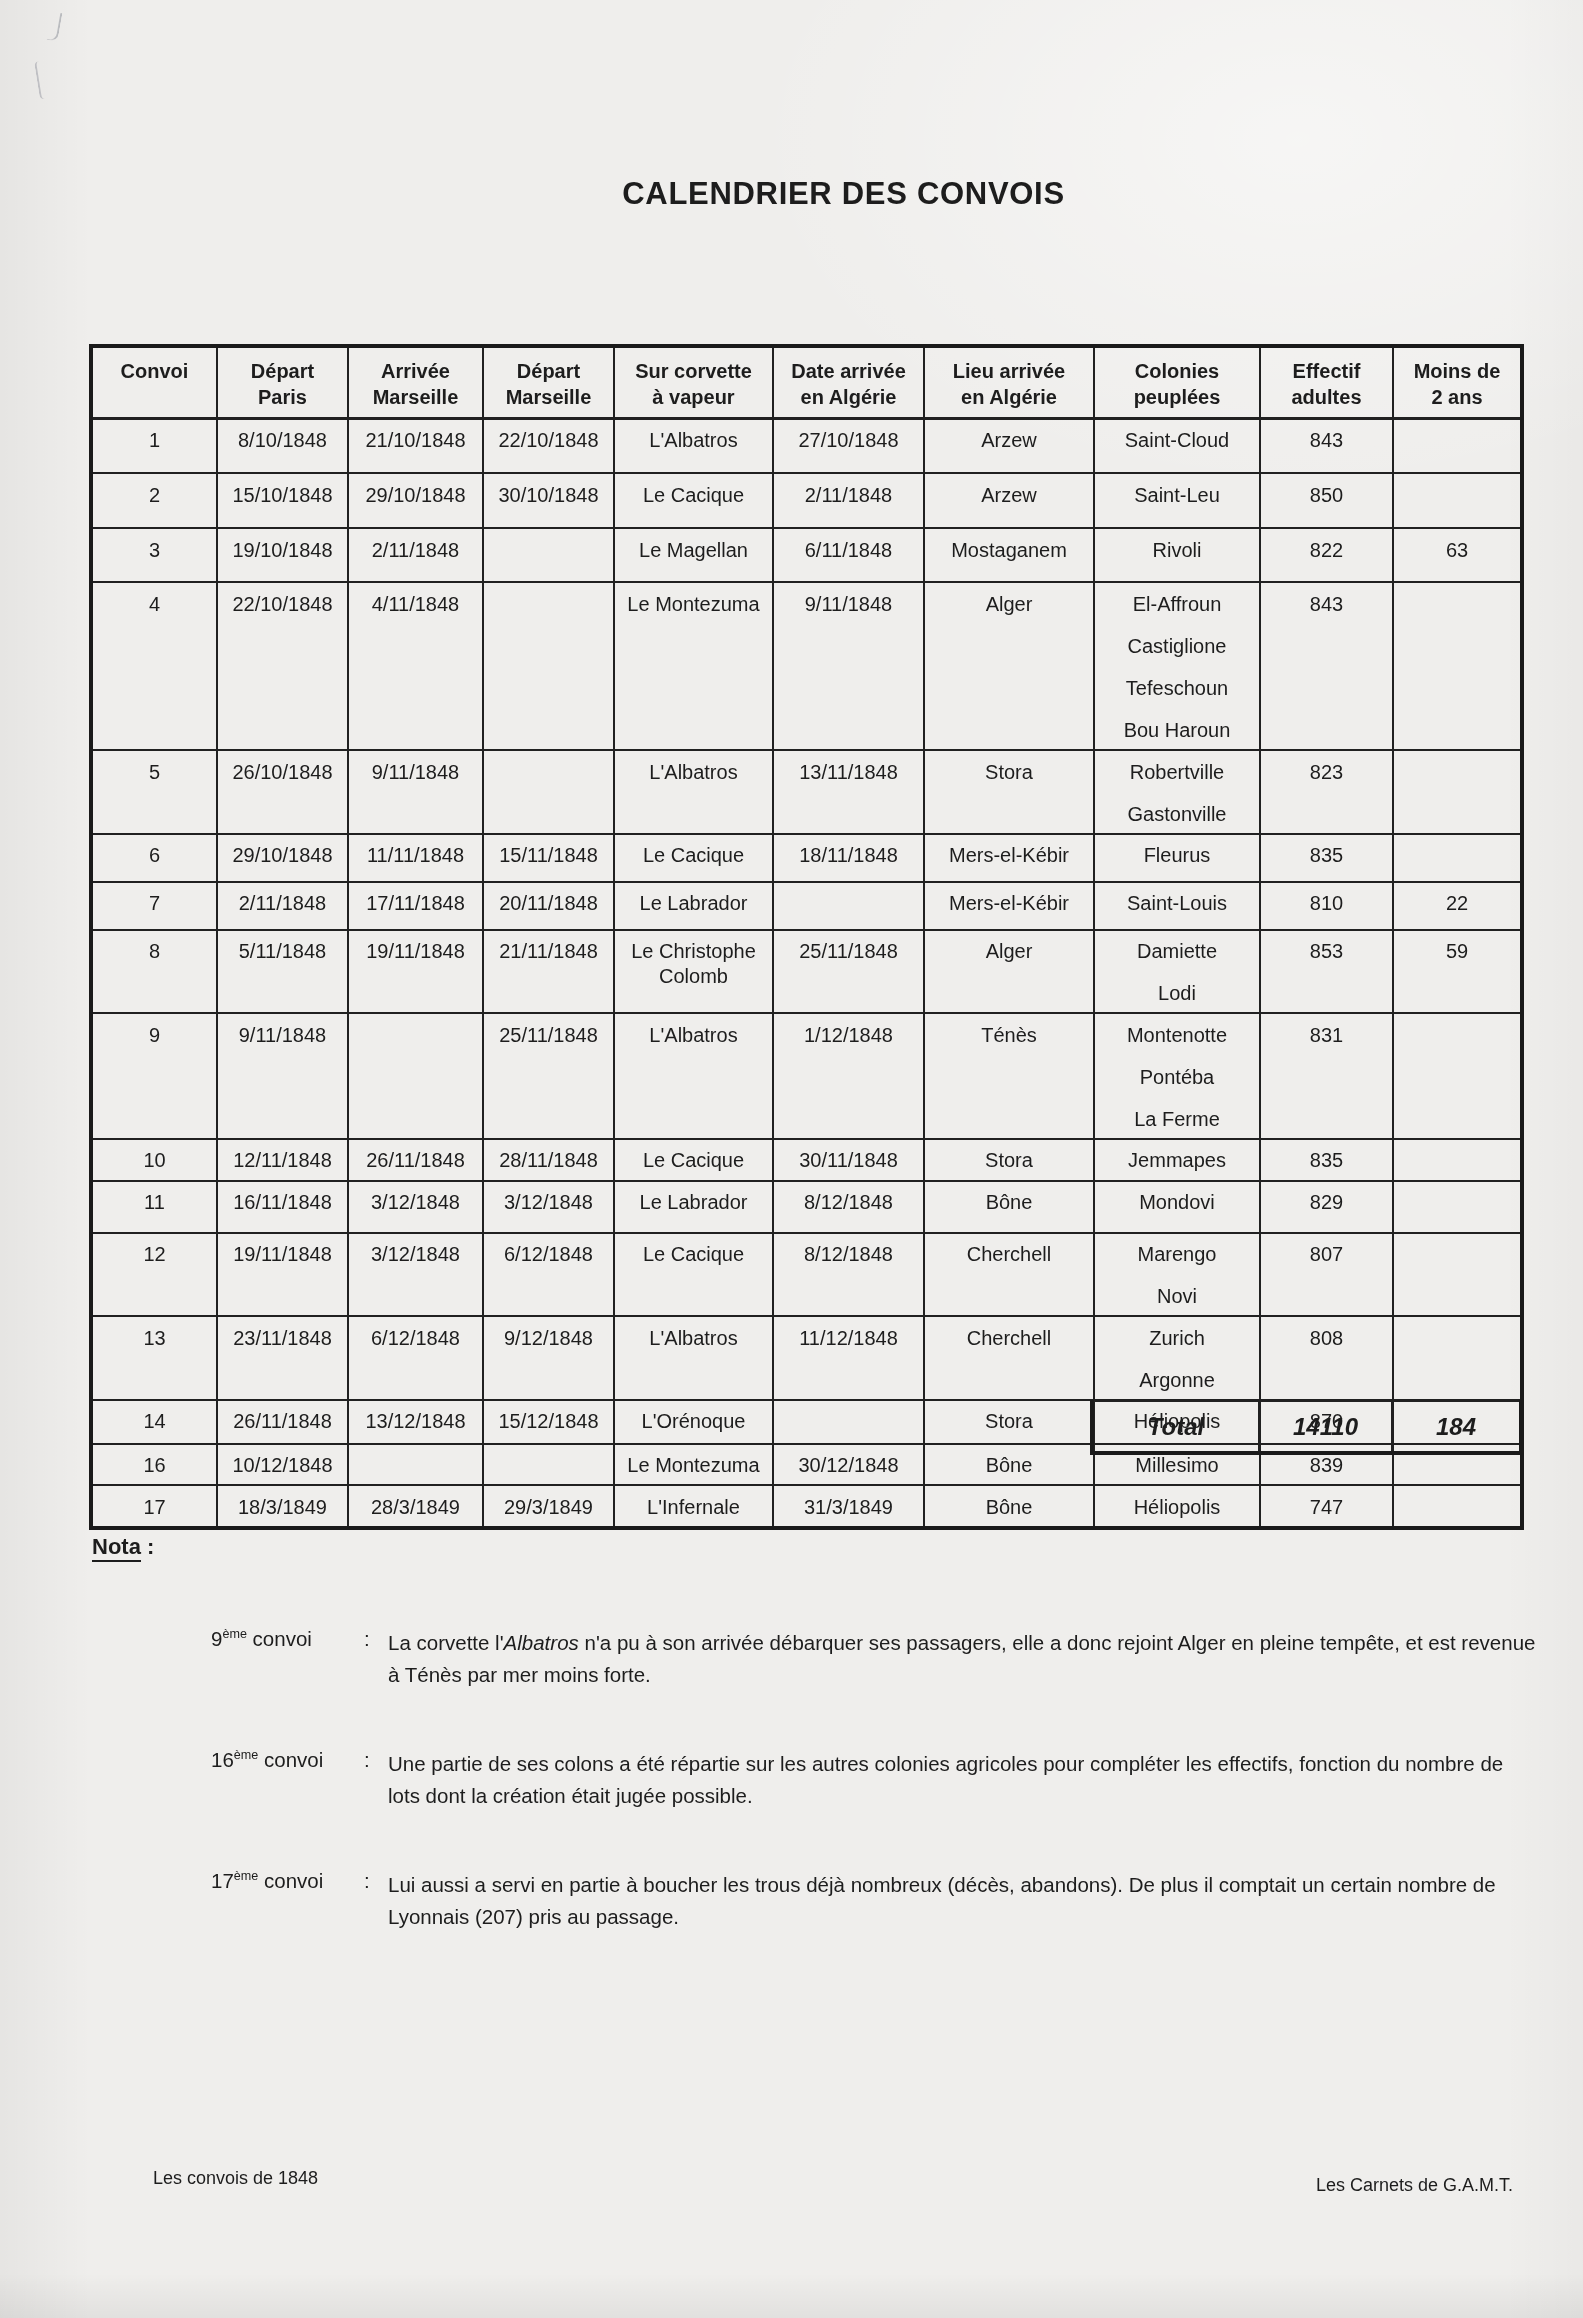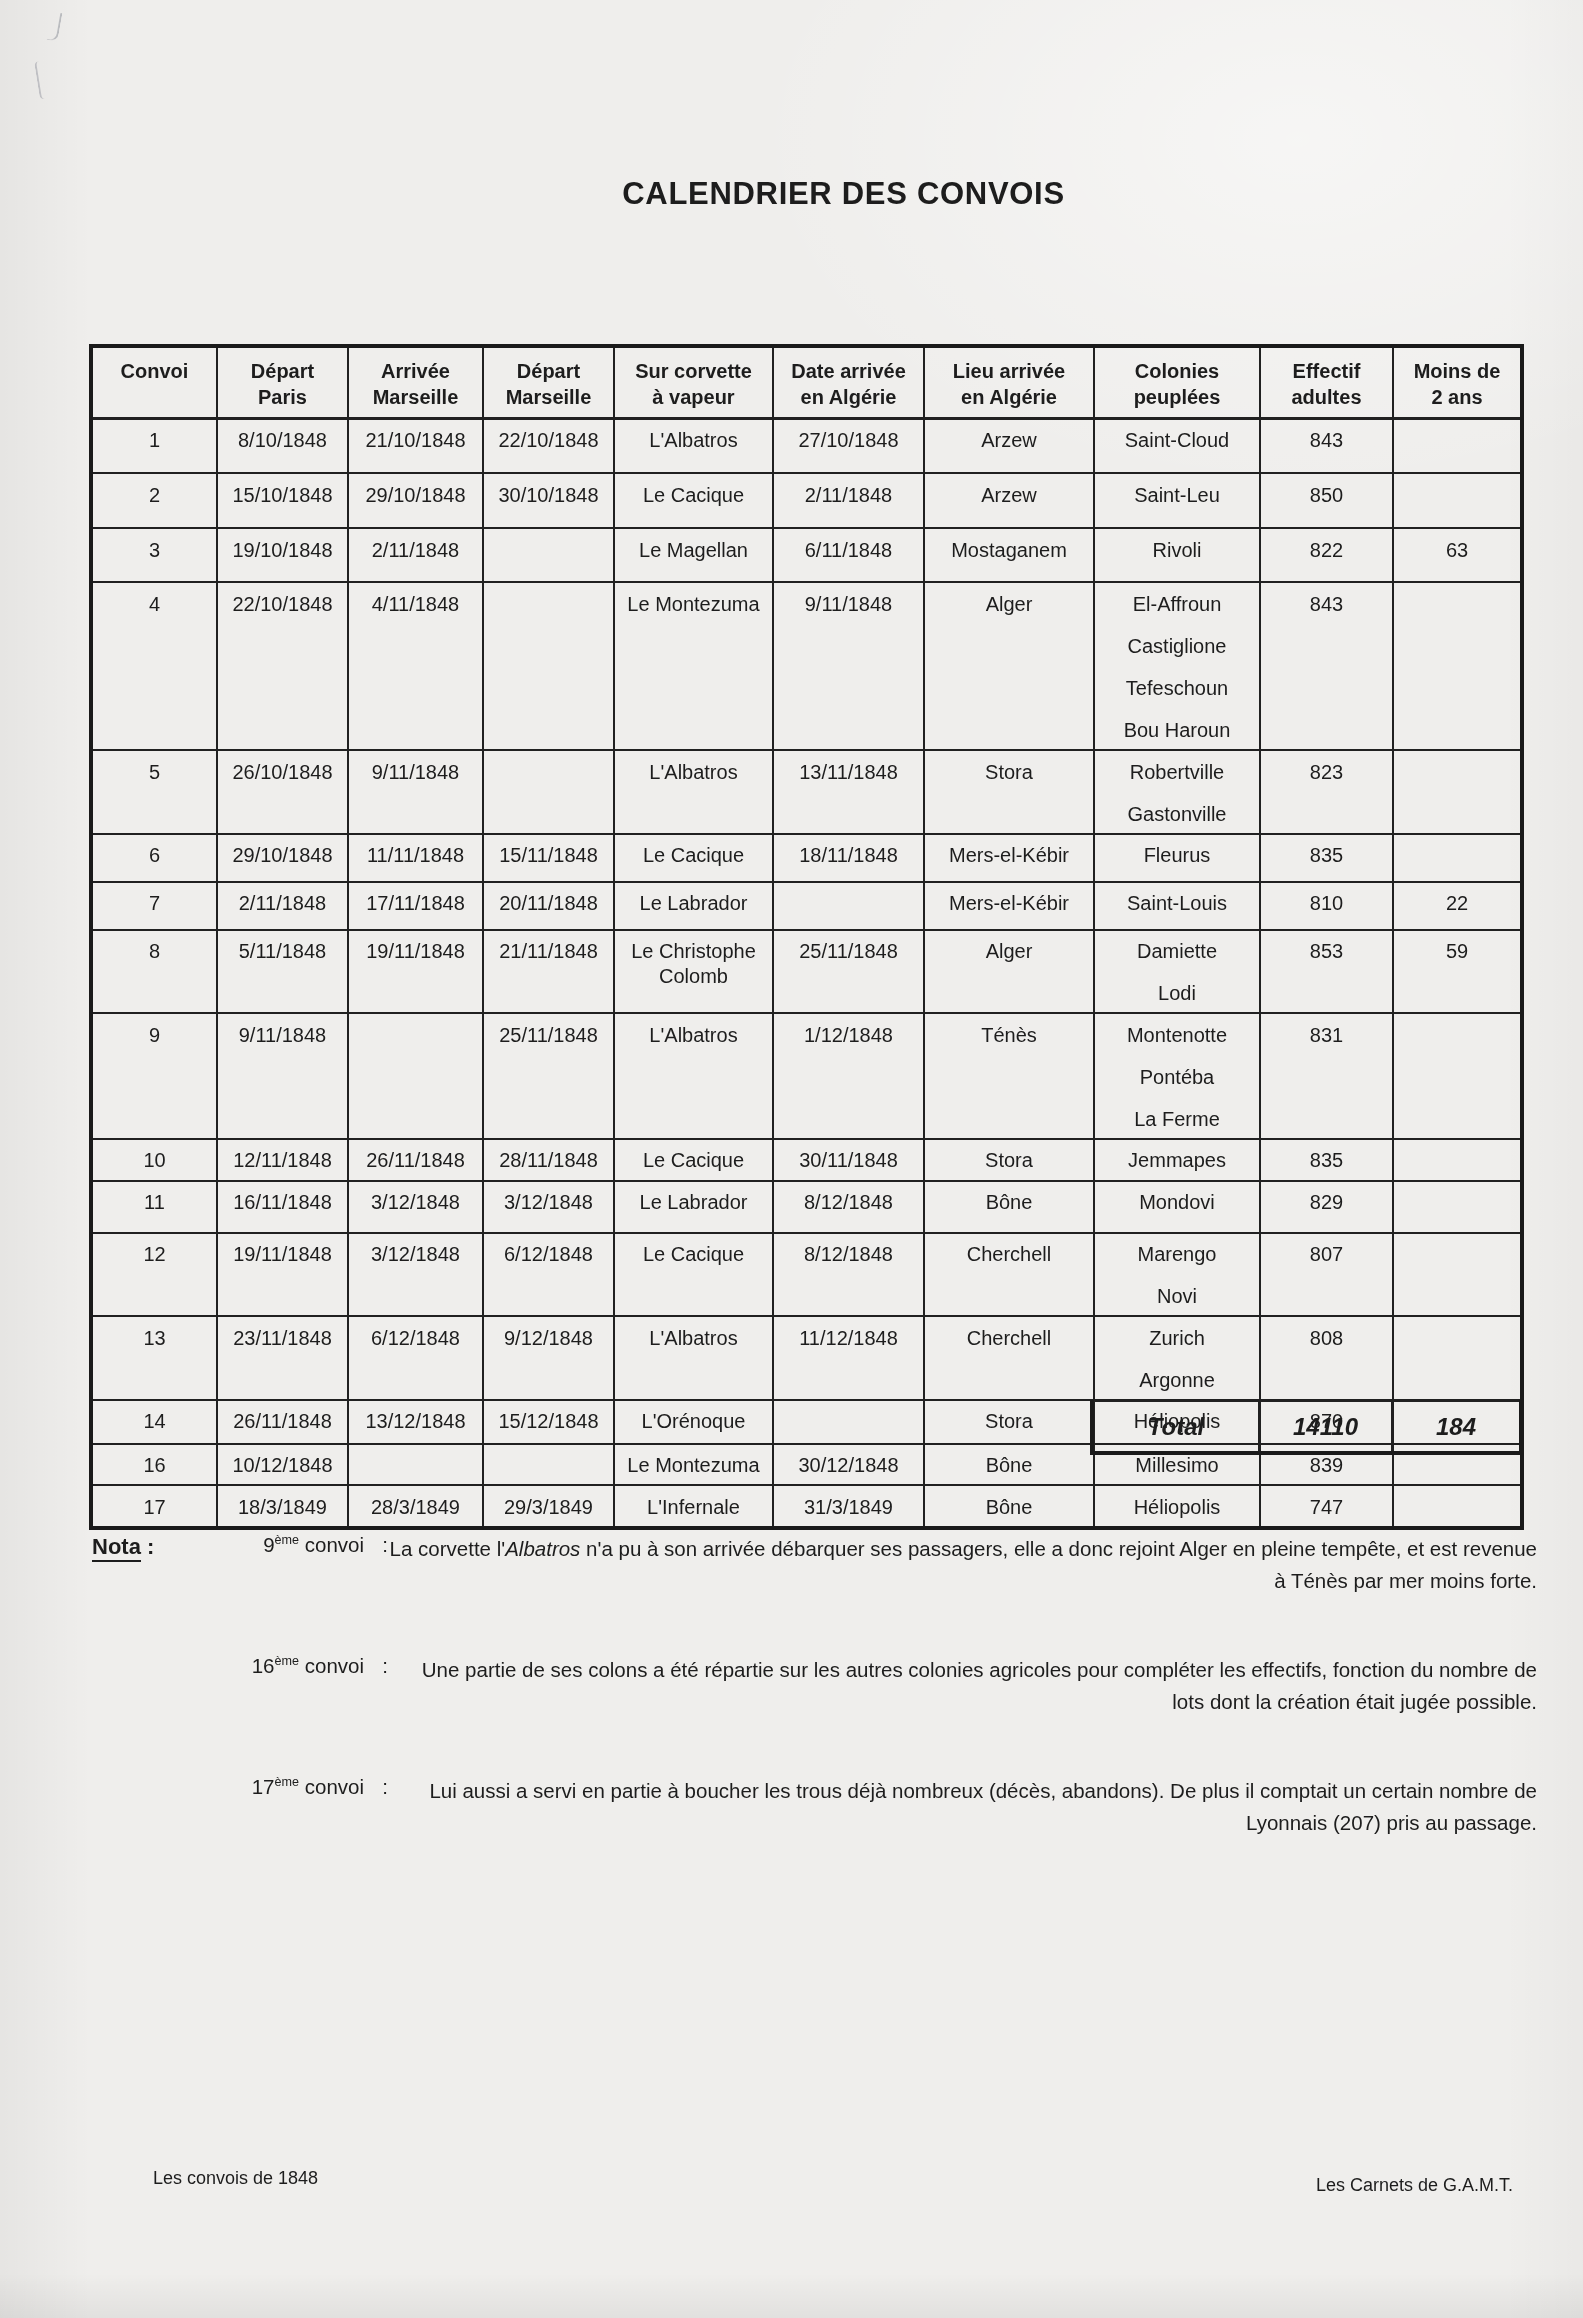--- a/index.html
+++ b/index.html
@@ -60,21 +60,21 @@
   .total-table td {
     border:2px solid #212121;
     font-size:24px; font-weight:bold; font-style:italic;
     text-align:center; vertical-align:middle;
     height:41px; padding:4px;
   }
 
   .nota-heading { position:absolute; left:92px; top:1534px; font-size:22px; font-weight:bold; }
   .nota-heading .nota-word { border-bottom:2px solid #1d1d1d; padding-bottom:1.3px; }
 
-  .notes { position:absolute; left:211px; top:1533px; width:1328px;text-align:right; }
+  .notes { position:absolute; left:211px; top:1627px; width:1328px; }
   .note { display:flex; align-items:flex-start; margin-bottom:57px; }
   .note-label { width:153px; flex:0 0 auto; font-size:20.5px; white-space:nowrap; }
   .note-label sup { font-size:12.6px; vertical-align:super; }
   .note-colon { width:24px; flex:0 0 auto; font-size:20.5px; }
   .note-body { width:1149px; font-size:20.5px; line-height:32px; }
   .note-body .it { font-style:italic; }
 
   .footer-left  { position:absolute; left:153px;  top:2168px; font-size:18px; }
   .footer-right { position:absolute; right:70px; top:2175px; font-size:18px; }
 </style>

